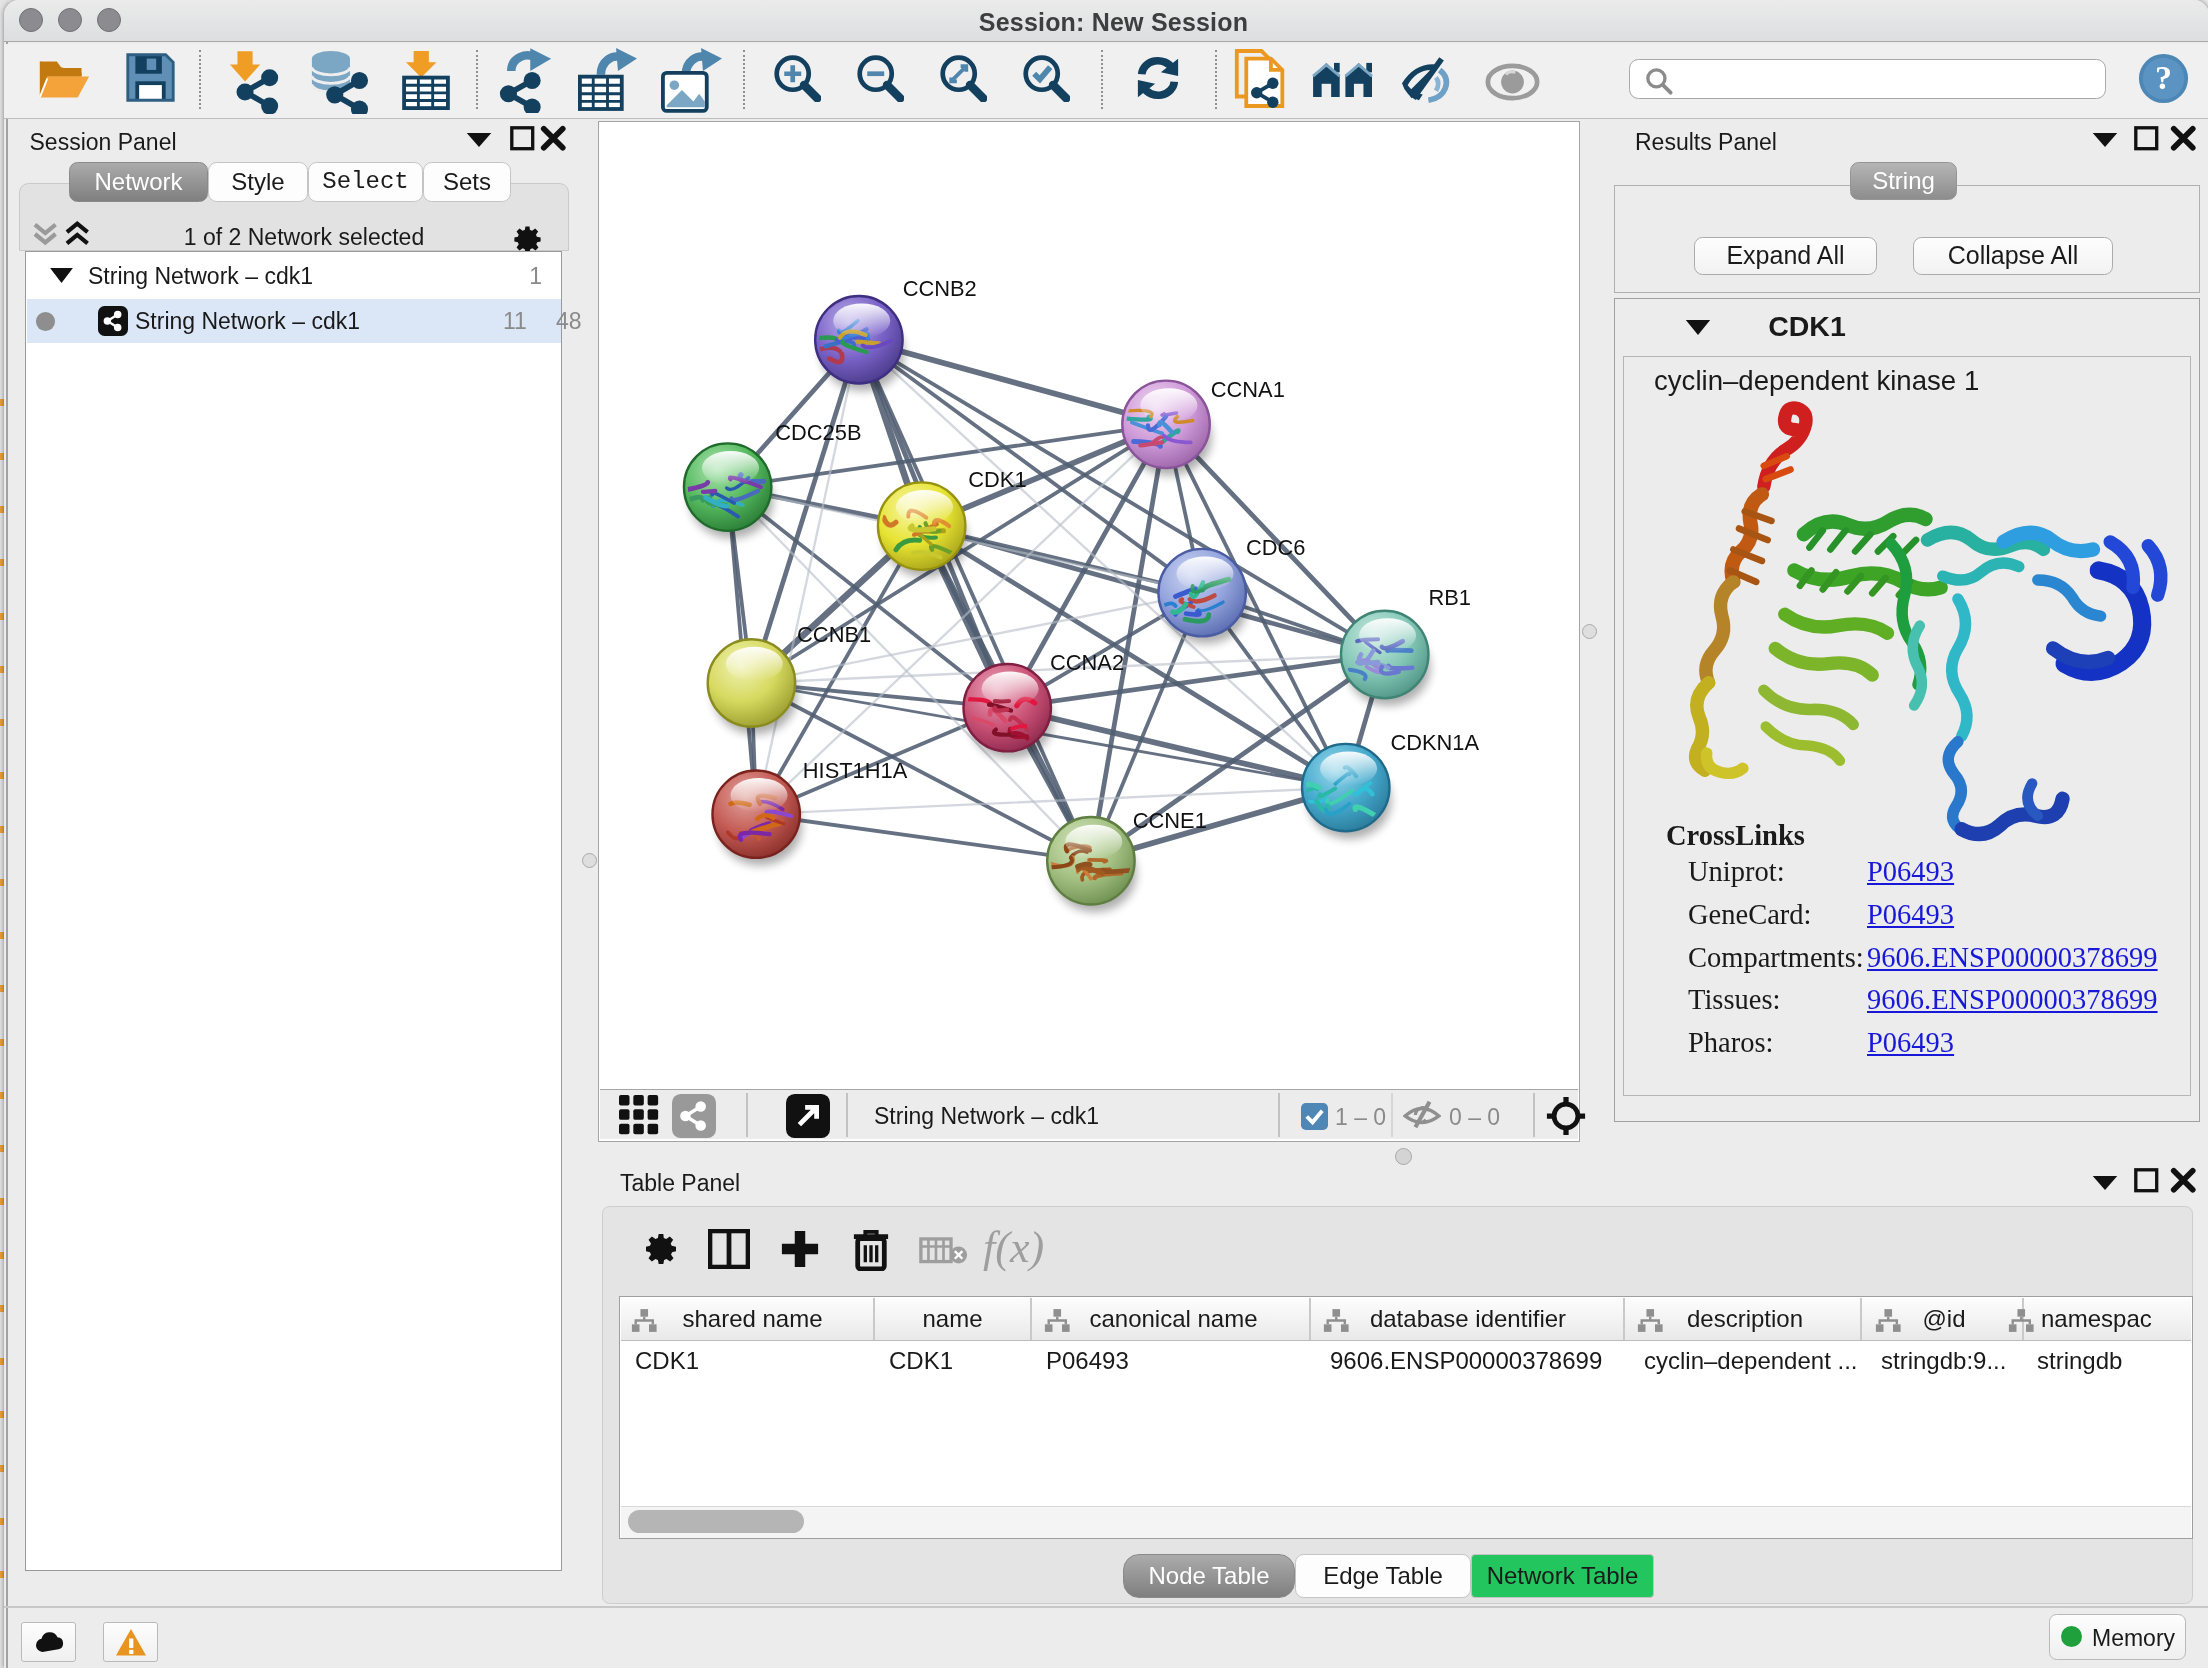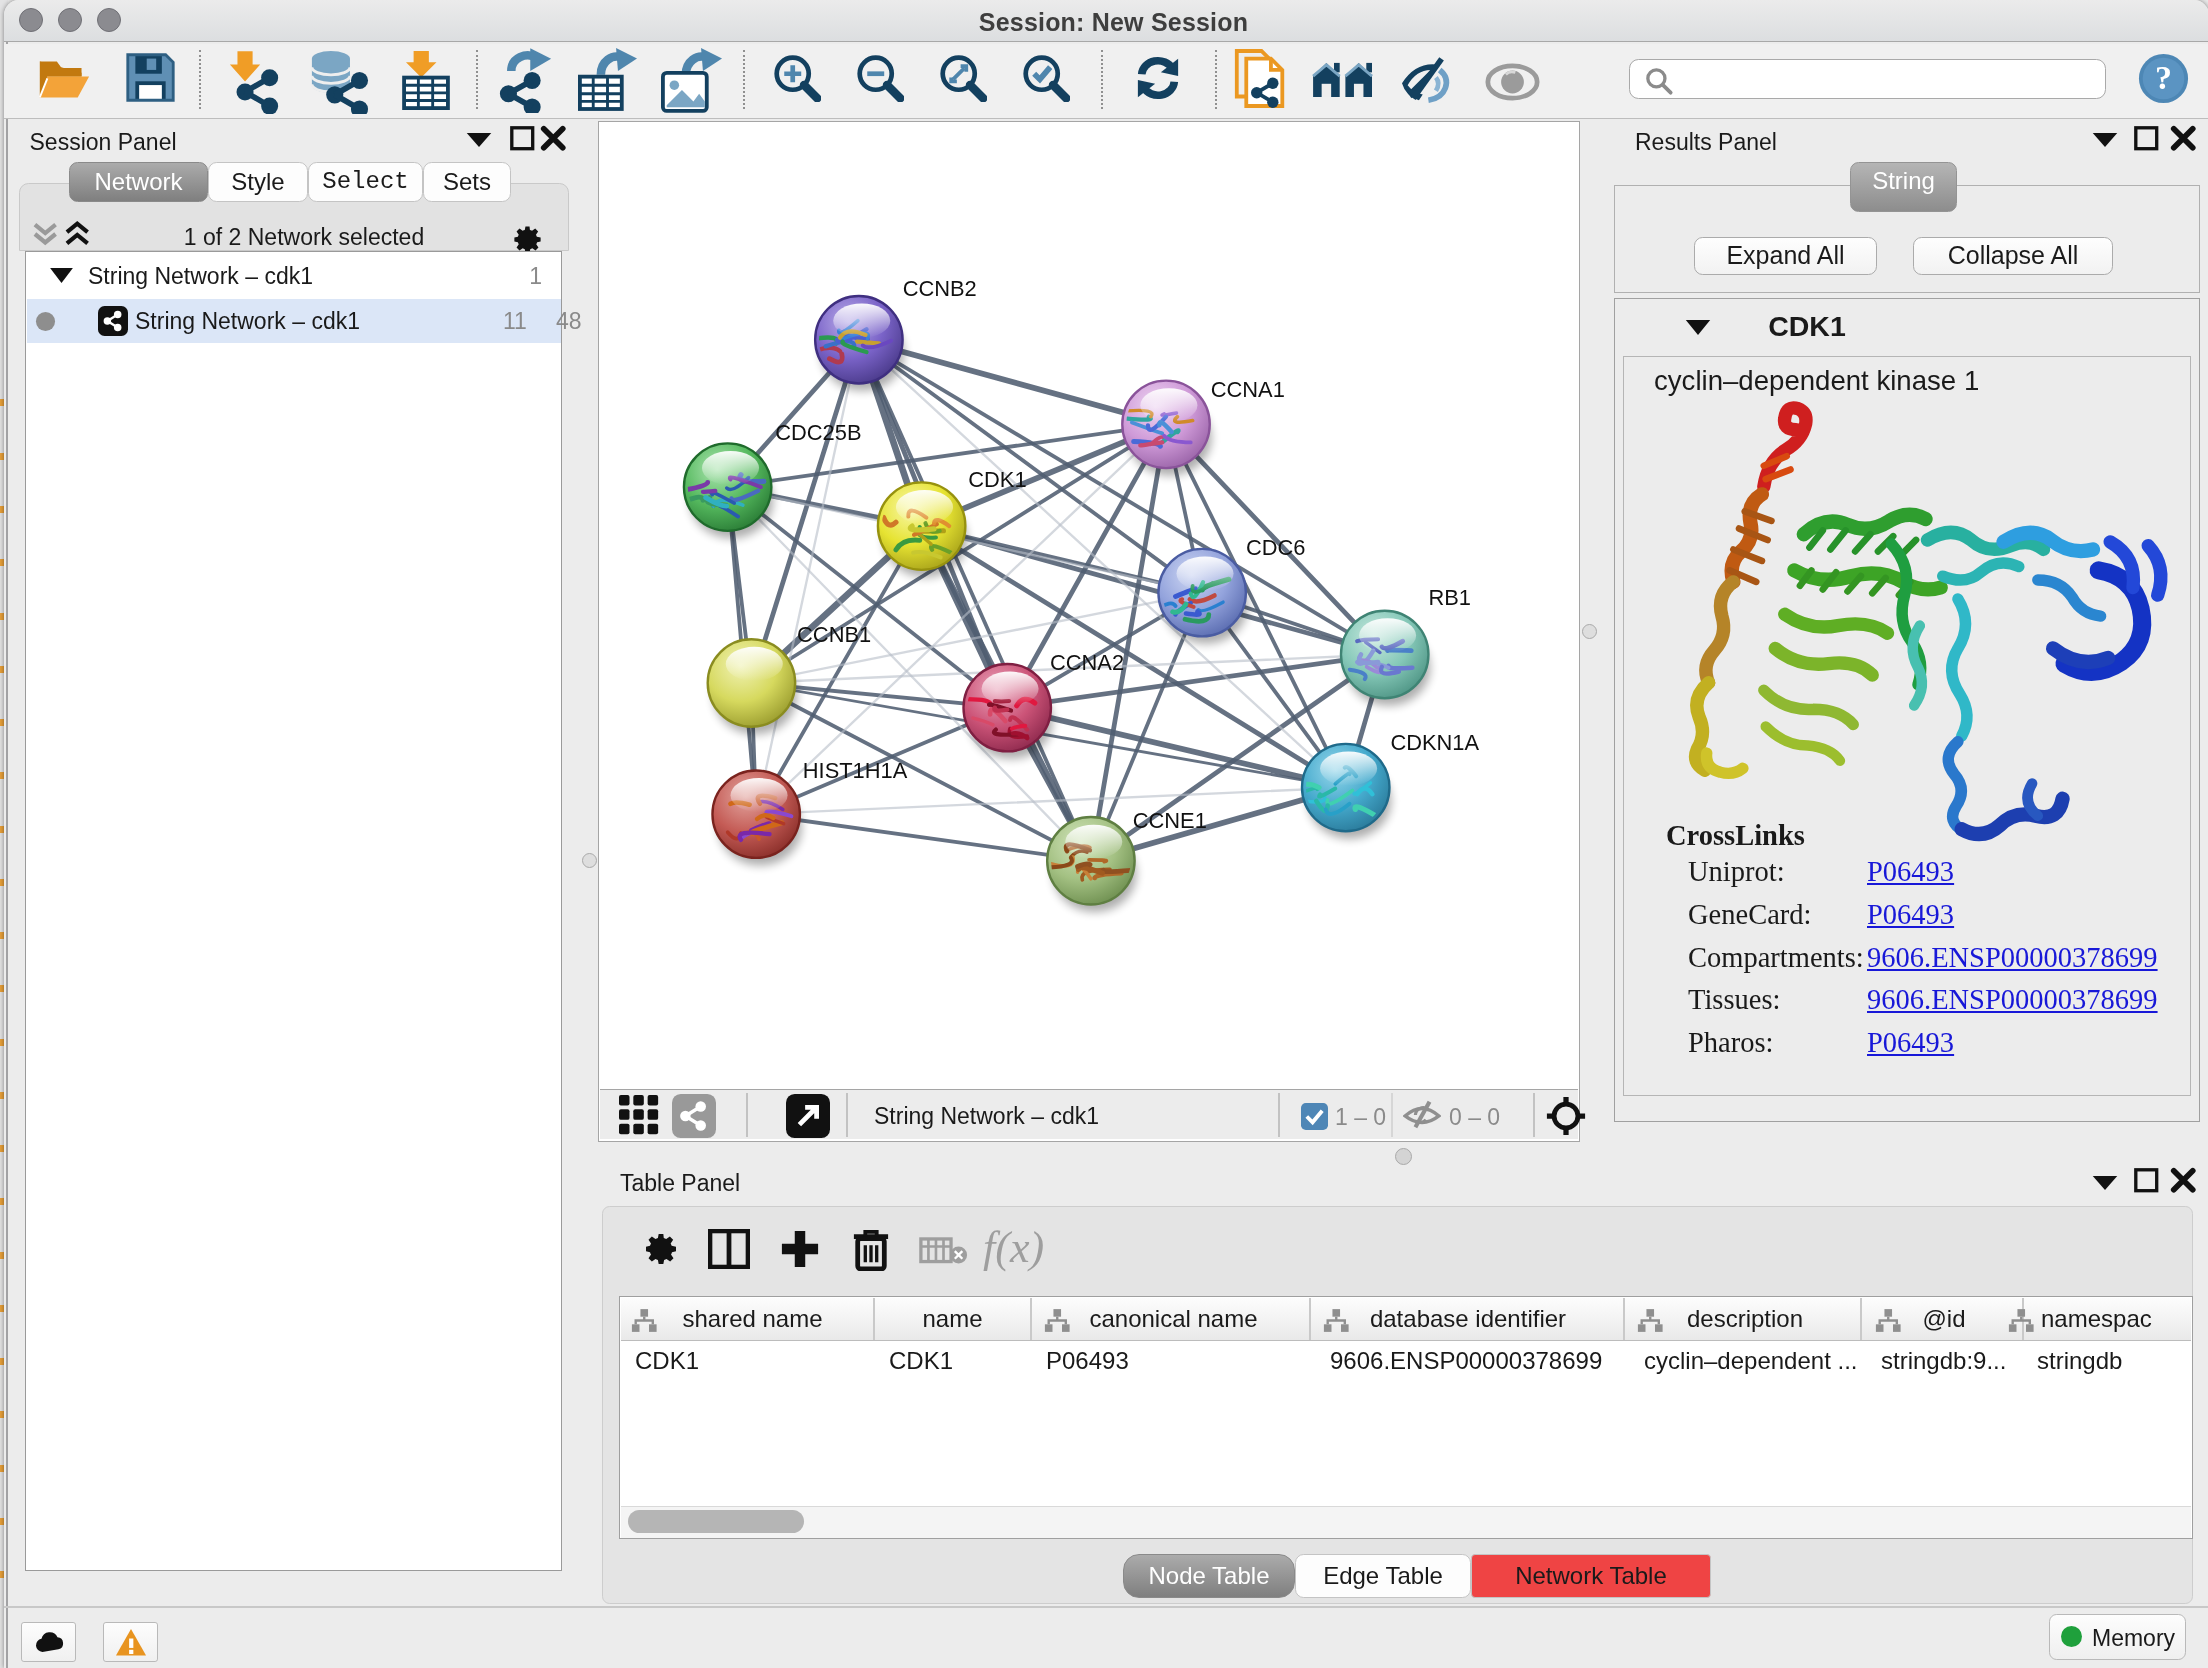--- a/index.html
+++ b/index.html
@@ -695,21 +695,21 @@
     <path d="M4 4 L30 4 L17 19 Z" fill="#111"></path>
   </svg>
 <svg class="abs" style="left:2132px;top:124px;" width="28.5" height="28.5" viewBox="0 0 30 30">
     <rect x="4" y="4" width="22" height="22" fill="none" stroke="#111" stroke-width="3.5"></rect>
   </svg>
 <svg class="abs" style="left:2169px;top:124px;" width="28.5" height="28.5" viewBox="0 0 30 30">
     <path d="M5 5 L25 25 M25 5 L5 25" stroke="#111" stroke-width="6" stroke-linecap="round"></path>
   </svg>
 
 <div class="abs" style="left:1614px;top:185px;width:586px;height:108px;border:1.9px solid #b0b0b0;background:#ececec;box-sizing:border-box;"></div>
-<div class="abs" style="left:1850px;top:162px;width:107px;height:50px;background:linear-gradient(#b5b5b5,#8d8d8d);border:1px solid #949494;border-radius:8.6px;box-sizing:border-box;color:#fff;text-align:center;font-size:24px;line-height:36px;">String</div>
+<div class="abs" style="left:1850px;top:162px;width:107px;height:38px;background:linear-gradient(#b5b5b5,#8d8d8d);border:1px solid #949494;border-radius:8.6px;box-sizing:border-box;color:#fff;text-align:center;font-size:24px;line-height:36px;">String</div>
 <div class="abs" style="left:1694px;top:237px;width:183px;height:38px;background:linear-gradient(#fefefe,#f2f2f2);border:1.9px solid #ababab;border-radius:8.6px;box-sizing:border-box;text-align:center;font-size:25px;line-height:35px;">Expand All</div>
 <div class="abs" style="left:1913px;top:237px;width:200px;height:38px;background:linear-gradient(#fefefe,#f2f2f2);border:1.9px solid #ababab;border-radius:8.6px;box-sizing:border-box;text-align:center;font-size:25px;line-height:35px;">Collapse All</div>
 
 <div class="abs" style="left:1614px;top:298px;width:586px;height:824px;border:1.9px solid #a0a0a0;background:#ececec;box-sizing:border-box;"></div>
 <svg class="abs" style="left:1683px;top:317px;" width="30" height="21" viewBox="0 0 32 22">
     <path d="M3 3 L29 3 L16 19 Z" fill="#111"></path>
   </svg>
 <div class="abs" style="left:1731px;top:310px;width:152px;text-align:center;font-size:28.5px;font-weight:bold;">CDK1</div>
 <div class="abs" style="left:1623px;top:356px;width:568px;height:740px;border:1.9px solid #b5b5b5;background:#ececec;box-sizing:border-box;"></div>
 <div class="abs" style="left:1654px;top:365px;font-size:27.6px;">cyclin–dependent kinase 1</div>
@@ -878,14 +878,14 @@
 <div class="abs" style="left:1330px;top:1347px;font-size:24px;">9606.ENSP00000378699</div>
 <div class="abs" style="left:1644px;top:1347px;font-size:24px;">cyclin–dependent ...</div>
 <div class="abs" style="left:1881px;top:1347px;font-size:24px;">stringdb:9...</div>
 <div class="abs" style="left:2037px;top:1347px;font-size:24px;">stringdb</div>
 
 <div class="abs" style="left:621px;top:1506px;width:1570px;height:32px;background:#f4f4f4;border-top:1px solid #d9d9d9;box-sizing:border-box;"></div>
 <div class="abs" style="left:628px;top:1510px;width:176px;height:23px;background:#b5b5b5;border-radius:11.4px;"></div>
 
 <div class="abs" style="left:1123px;top:1554px;width:172px;height:44px;background:linear-gradient(#ababab,#7f7f7f);border:1px solid #8a8a8a;border-radius:16px;box-sizing:border-box;color:#fff;text-align:center;font-size:24px;line-height:42px;">Node Table</div>
 <div class="abs" style="left:1295px;top:1554px;width:176px;height:44px;background:#fdfdfd;border:1px solid #c4c4c4;border-radius:8.6px;box-sizing:border-box;text-align:center;font-size:24px;line-height:42px;">Edge Table</div>
-<div class="abs" style="left:1471px;top:1554px;width:240px;height:44px;background:#ef4444;border:1px solid #c4c4c4;border-radius:4px;box-sizing:border-box;text-align:center;font-size:24px;line-height:42px;">Network Table</div>
+<div class="abs" style="left:1471px;top:1554px;width:183px;height:44px;background:#22c55e;border:1px solid #c4c4c4;border-radius:4px;box-sizing:border-box;text-align:center;font-size:24px;line-height:42px;">Network Table</div>
 
 
 </body></html>

